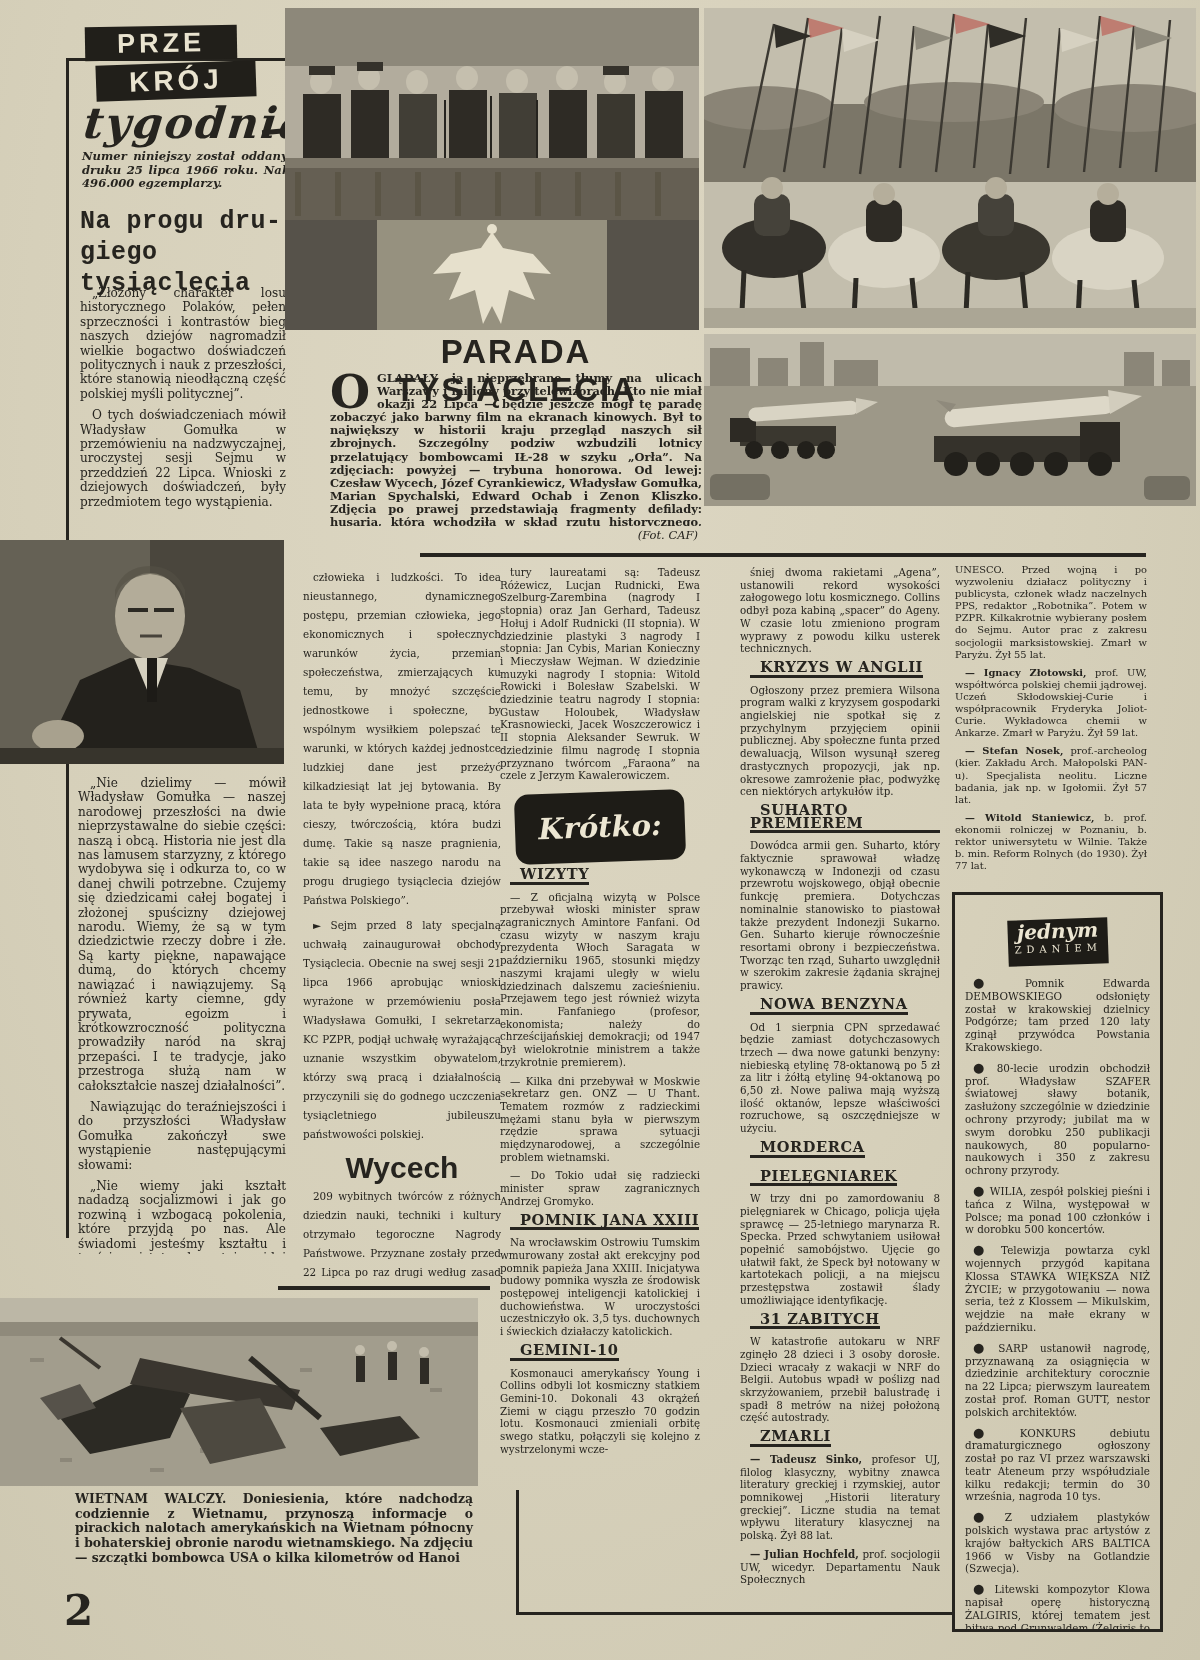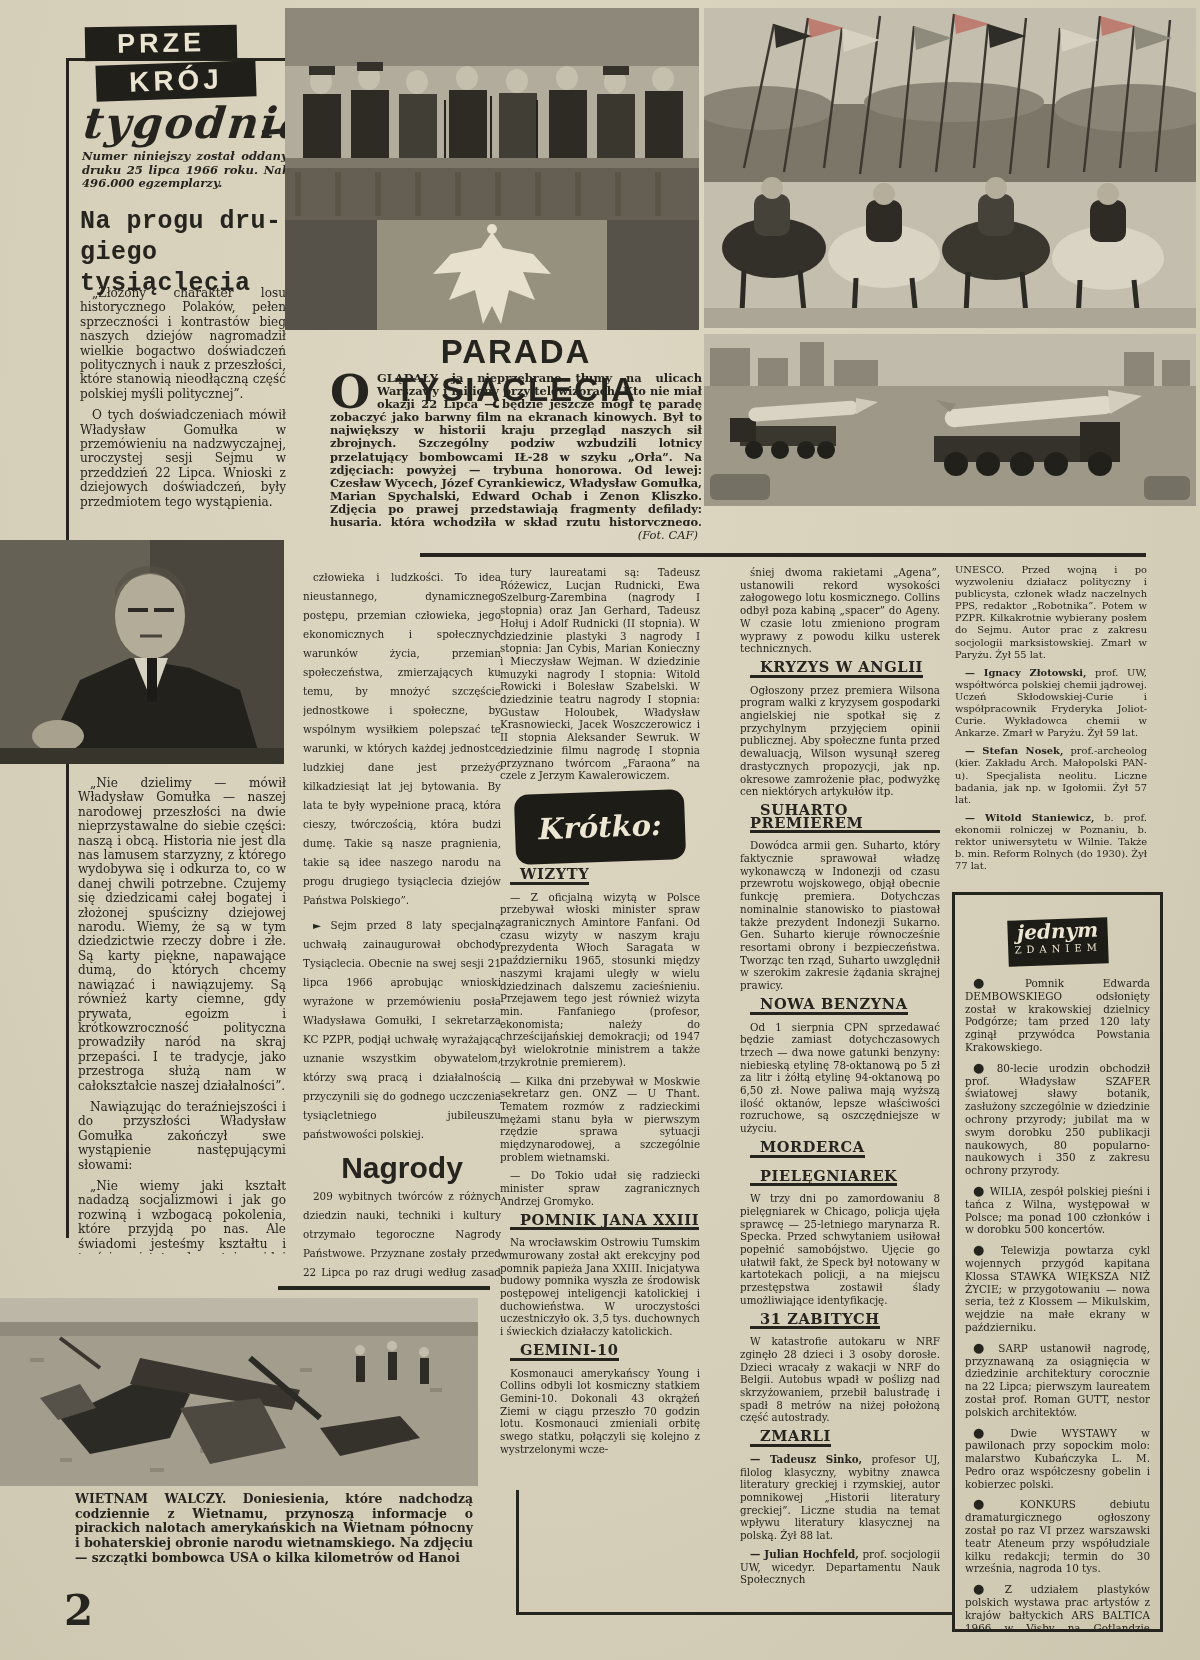--- a/index.html
+++ b/index.html
@@ -264,21 +264,21 @@
     <span class="dropcap">O</span><b>GLĄDAŁY</b>
     <span>ją nieprzebrane tłumy na ulicach Warszawy i miliony przy telewizorach. Kto nie miał okazji 22 Lipca — będzie jeszcze mógł tę paradę zobaczyć jako barwny film na ekranach kinowych. Był to największy w historii kraju przegląd naszych sił zbrojnych. Szczególny podziw wzbudzili lotnicy przelatujący bombowcami IŁ-28 w szyku „Orła”. Na zdjęciach: powyżej — trybuna honorowa. Od lewej: Czesław Wycech, Józef Cyrankiewicz, Władysław Gomułka, Marian Spychalski, Edward Ochab i Zenon Kliszko. Zdjęcia po prawej przedstawiają fragmenty defilady: husaria, która wchodziła w skład rzutu historycznego, przedstawiającego tradycje naszego oręża. Poniżej: rakiety woda-woda, należące do uzbrojenia naszych okrętów wojennych.</span>
   </div>
   <div class="credit" style="left:530px;top:528px;width:168px;">(Fot. CAF)</div>
 
   <div class="rule" style="left:420px;top:553px;width:726px;height:4px;"></div>
 
   <div class="ncol colB" style="left:303px;top:568px;width:198px;height:714px;">
     <p>człowieka i ludzkości. To idea nieustannego, dynamicznego postępu, przemian człowieka, jego ekonomicznych i społecznych warunków życia, przemian społeczeństwa, zmierzających ku temu, by mnożyć szczęście jednostkowe i społeczne, by wspólnym wysiłkiem polepszać te warunki, w których każdej jednostce ludzkiej dane jest przeżyć kilkadziesiąt lat jej bytowania. By lata te były wypełnione pracą, która cieszy, twórczością, która budzi dumę. Takie są nasze pragnienia, takie są idee naszego narodu na progu drugiego tysiąclecia dziejów Państwa Polskiego”.</p>
     <p>► Sejm przed 8 laty specjalną uchwałą zainaugurował obchody Tysiąclecia. Obecnie na swej sesji 21 lipca 1966 aprobując wnioski wyrażone w przemówieniu posła Władysława Gomułki, I sekretarza KC PZPR, podjął uchwałę wyrażającą uznanie wszystkim obywatelom, którzy swą pracą i działalnością przyczynili się do godnego uczczenia tysiącletniego jubileuszu państwowości polskiej.</p>
-    <div class="nagrody-title">Nagrody</div>
+    <div class="nagrody-title">Wycech</div>
     <p>209 wybitnych twórców z różnych dziedzin nauki, techniki i kultury otrzymało tegoroczne Nagrody Państwowe. Przyznane zostały przed 22 Lipca po raz drugi według zasad ustalonych przed dwoma laty (listę laureatów przygotowuje specjalny komitet powołany przez prezesa Rady Ministrów).</p>
     <p>W tym roku przyznano łącznie 58 nagród z czego 33 indywidualne i 25 zespołowych I i II stopnia. Ich uroczyste wręczenie odbyło się w czasie spotkania laureatów z członkami najwyższych władz partyjnych i państwowych.</p>
     <p>◄ Listę nagrodzonych publikowała w całości prasa codzienna, przypomnimy więc tylko, że w dziedzinie litera-</p>
   </div>
   <div class="rule" style="left:278px;top:1286px;width:212px;height:4px;"></div>
 
   <div class="ncol colC" style="left:500px;top:566px;width:200px;height:1046px;">
     <p>tury laureatami są: Tadeusz Różewicz, Lucjan Rudnicki, Ewa Szelburg-Zarembina (nagrody I stopnia) oraz Jan Gerhard, Tadeusz Hołuj i Adolf Rudnicki (II stopnia). W dziedzinie plastyki 3 nagrody I stopnia: Jan Cybis, Marian Konieczny i Mieczysław Wejman. W dziedzinie muzyki nagrody I stopnia: Witold Rowicki i Bolesław Szabelski. W dziedzinie teatru nagrody I stopnia: Gustaw Holoubek, Władysław Krasnowiecki, Jacek Woszczerowicz i II stopnia Aleksander Sewruk. W dziedzinie filmu nagrodę I stopnia przyznano twórcom „Faraona” na czele z Jerzym Kawalerowiczem.</p>
     <div class="krotko">
       <span>Krótko:</span>
@@ -322,21 +322,20 @@
     <div class="sb-inner">
       <div class="sb-logo">
         <span class="l1">jednym</span>
         <span class="l2">ZDANIEM</span>
       </div>
       <p class="sb-item"><span class="bullet">●</span><span>Pomnik Edwarda DEMBOWSKIEGO odsłonięty został w krakowskiej dzielnicy Podgórze; tam przed 120 laty zginął przywódca Powstania Krakowskiego.</span></p>
       <p class="sb-item"><span class="bullet">●</span><span>80-lecie urodzin obchodził prof. Władysław SZAFER światowej sławy botanik, zasłużony szczególnie w dziedzinie ochrony przyrody; jubilat ma w swym dorobku 250 publikacji naukowych, 80 popularno-naukowych i 350 z zakresu ochrony przyrody.</span></p>
       <p class="sb-item"><span class="bullet">●</span><span>WILIA, zespół polskiej pieśni i tańca z Wilna, występował w Polsce; ma ponad 100 członków i w dorobku 500 koncertów.</span></p>
       <p class="sb-item"><span class="bullet">●</span><span>Telewizja powtarza cykl wojennych przygód kapitana Klossa STAWKA WIĘKSZA NIŻ ŻYCIE; w przygotowaniu — nowa seria, też z Klossem — Mikulskim, wejdzie na małe ekrany w październiku.</span></p>
       <p class="sb-item"><span class="bullet">●</span><span>SARP ustanowił nagrodę, przyznawaną za osiągnięcia w dziedzinie architektury corocznie na 22 Lipca; pierwszym laureatem został prof. Roman GUTT, nestor polskich architektów.</span></p>
-      <p class="sb-item"><span class="bullet">●</span><span>Dwie WYSTAWY w pawilonach przy sopockim molo: malarstwo Kubańczyka L. M. Pedro oraz współczesny gobelin i kobierzec polski.</span></p>
       <p class="sb-item"><span class="bullet">●</span><span>KONKURS debiutu dramaturgicznego ogłoszony został po raz VI przez warszawski teatr Ateneum przy współudziale kilku redakcji; termin do 30 września, nagroda 10 tys.</span></p>
       <p class="sb-item"><span class="bullet">●</span><span>Z udziałem plastyków polskich wystawa prac artystów z krajów bałtyckich ARS BALTICA 1966 w Visby na Gotlandzie (Szwecja).</span></p>
       <p class="sb-item"><span class="bullet">●</span><span>Litewski kompozytor Klowa napisał operę historyczną ŻALGIRIS, której tematem jest bitwa pod Grunwaldem (Żelgiris to po litewsku Grunwald); będzie wystawiona w Wilnie w najbliższym sezonie.</span></p>
     </div>
   </div>
 
   <div class="rule" style="left:516px;top:1612px;width:436px;height:3px;"></div>
   <div class="rule" style="left:516px;top:1490px;width:3px;height:125px;"></div>
 
   <svg class="photo" style="left:0;top:1298px;" width="478" height="188" viewBox="0 0 478 188">

